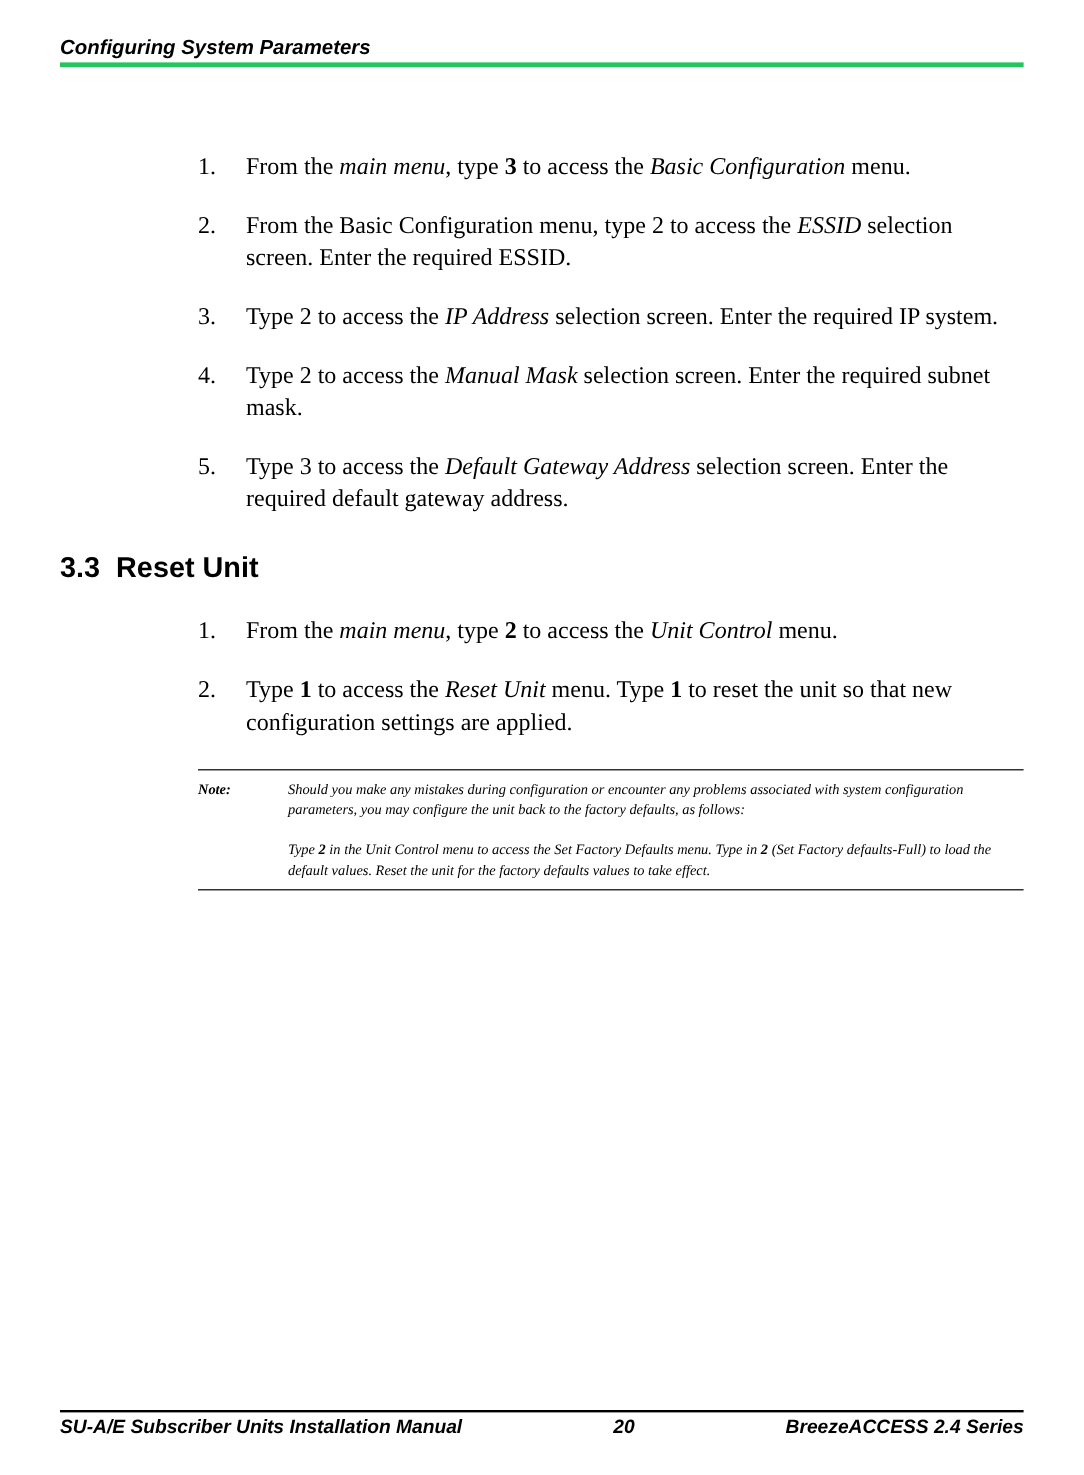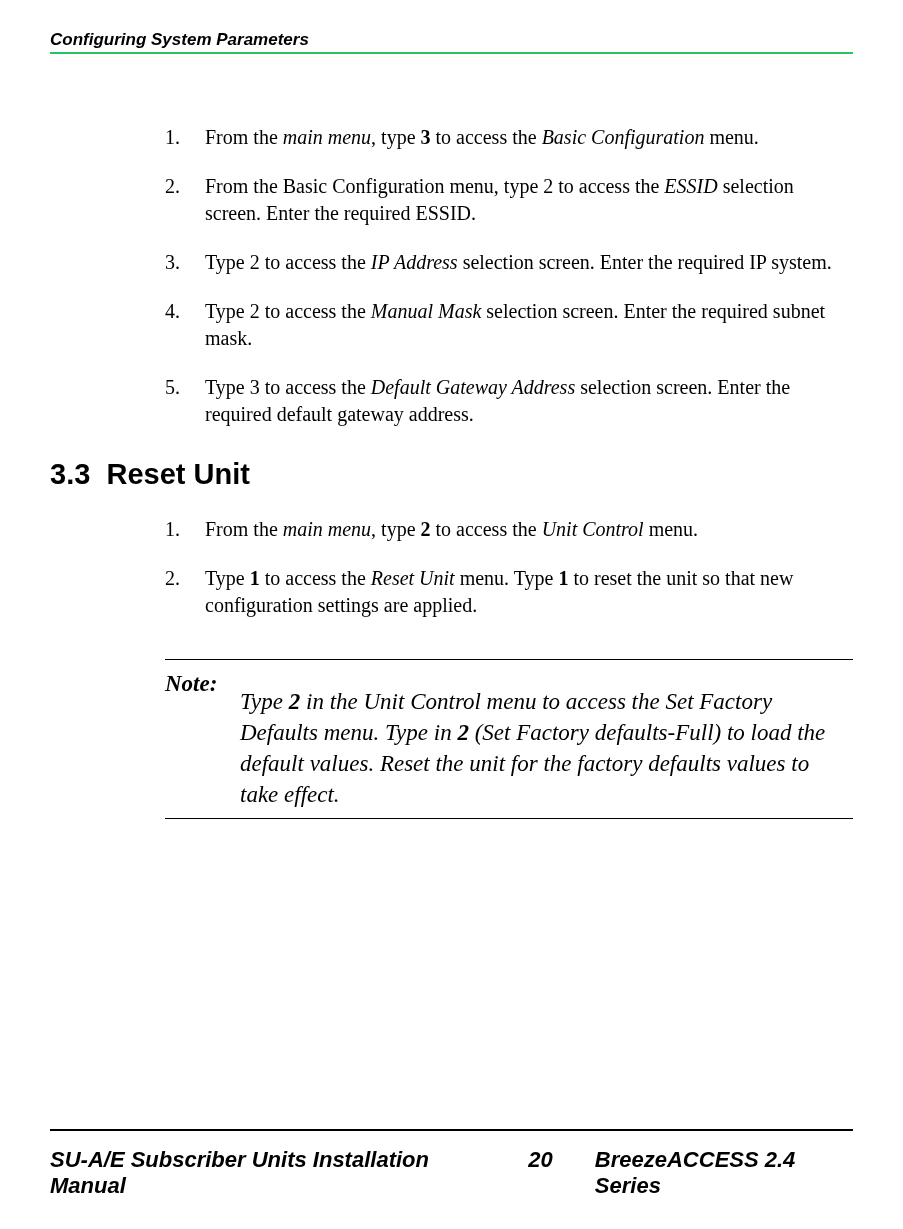--- a/index.html
+++ b/index.html
@@ -14,21 +14,21 @@
     padding: 30px 50px 30px 50px;
     box-sizing: border-box;
     min-height: 1229px;
     position: relative;
   }
   .running-head {
     font-family: Arial, Helvetica, sans-serif;
     font-weight: bold;
     font-style: italic;
     font-size: 17px;
-    border-bottom: 2px solid #22c55e;
+    border-bottom: 4px solid #22c55e;
     padding-bottom: 2px;
     margin-bottom: 70px;
   }
   .content {
     margin-left: 115px;
     margin-right: 0;
     font-size: 20px;
     line-height: 1.35;
   }
   ol.numbered {
@@ -43,32 +43,32 @@
   ol.numbered li .num {
     width: 40px;
     flex-shrink: 0;
   }
   ol.numbered li .txt {
     flex: 1;
   }
   .section-heading {
     font-family: Arial, Helvetica, sans-serif;
     font-weight: bold;
-    font-size: 29px;
+    font-size: 24px;
     margin-left: 0;
     margin-top: 30px;
     margin-bottom: 25px;
   }
   .note-block {
     border-top: 1.5px solid #000;
     border-bottom: 1.5px solid #000;
-    margin-top: 40px;
+    margin-top: 25px;
     padding: 8px 0 8px 0;
     font-style: italic;
-    font-size: 23px;
+    font-size: 12px;
   }
   .note-block .note-row {
     display: flex;
   }
   .note-block .note-label {
     width: 75px;
     flex-shrink: 0;
     font-weight: bold;
   }
   .note-block .note-body {
@@ -76,25 +76,25 @@
   }
   .note-block .note-para2 {
     margin-top: 18px;
   }
   .footer {
     position: absolute;
     bottom: 30px;
     left: 50px;
     right: 50px;
     border-top: 2px solid #000;
-    padding-top: 16px;
+    padding-top: 4px;
     font-family: Arial, Helvetica, sans-serif;
     font-weight: bold;
     font-style: italic;
-    font-size: 22px;
+    font-size: 16px;
     display: flex;
     justify-content: space-between;
     gap: 42px;
   }
   .bold { font-weight: bold; font-style: normal;}
   .italic { font-style: italic; }
   .bolditalic { font-weight: bold; font-style: italic;}
 </style>
 </head>
 <body>
@@ -158,20 +158,21 @@
         <span class="txt">
           <span>Type </span><span class="bold">1</span><span> to access the </span><span class="italic">Reset Unit</span><span> menu. Type </span><span class="bold">1</span><span> to reset the unit so that new configuration settings are applied.</span>
         </span>
       </li>
     </ol>
 
     <div class="note-block">
       <div class="note-row">
         <div class="note-label">Note:</div>
         <div class="note-body">
+          <div>Should you make any mistakes during configuration or encounter any problems associated with system configuration parameters, you may configure the unit back to the factory defaults, as follows:</div>
           <div class="note-para2">
             <span>Type </span><span class="bolditalic">2</span><span> in the Unit Control menu to access the Set Factory Defaults menu. Type in </span><span class="bolditalic">2</span><span> (Set Factory defaults-Full) to load the default values. Reset the unit for the factory defaults values to take effect.</span>
           </div>
         </div>
       </div>
     </div>
 
   </div>
 
   <div class="footer">

